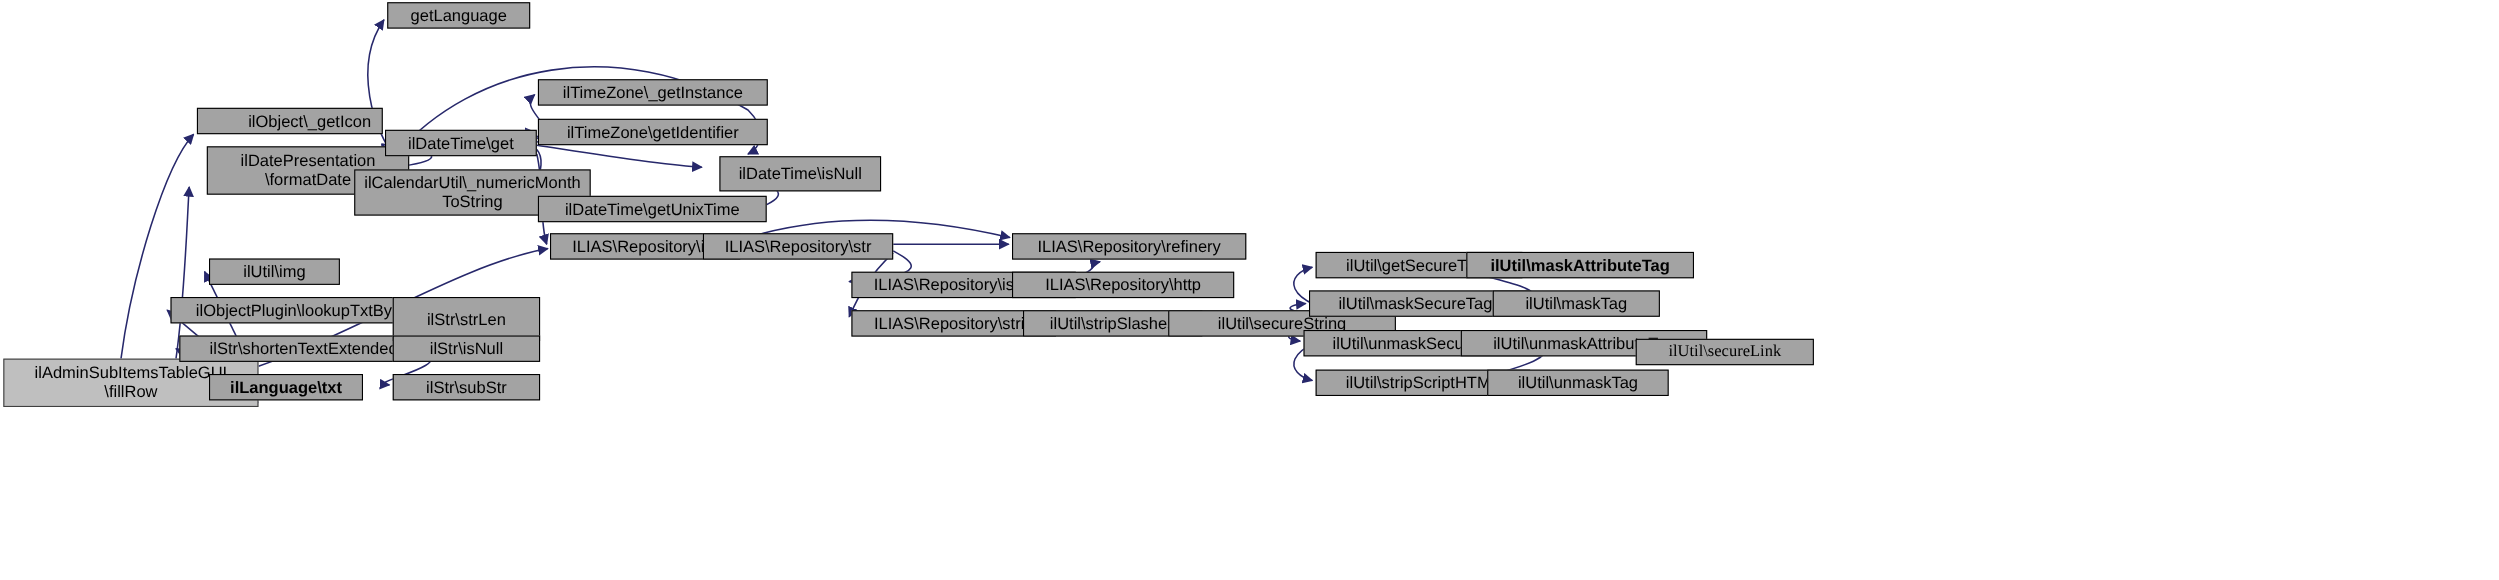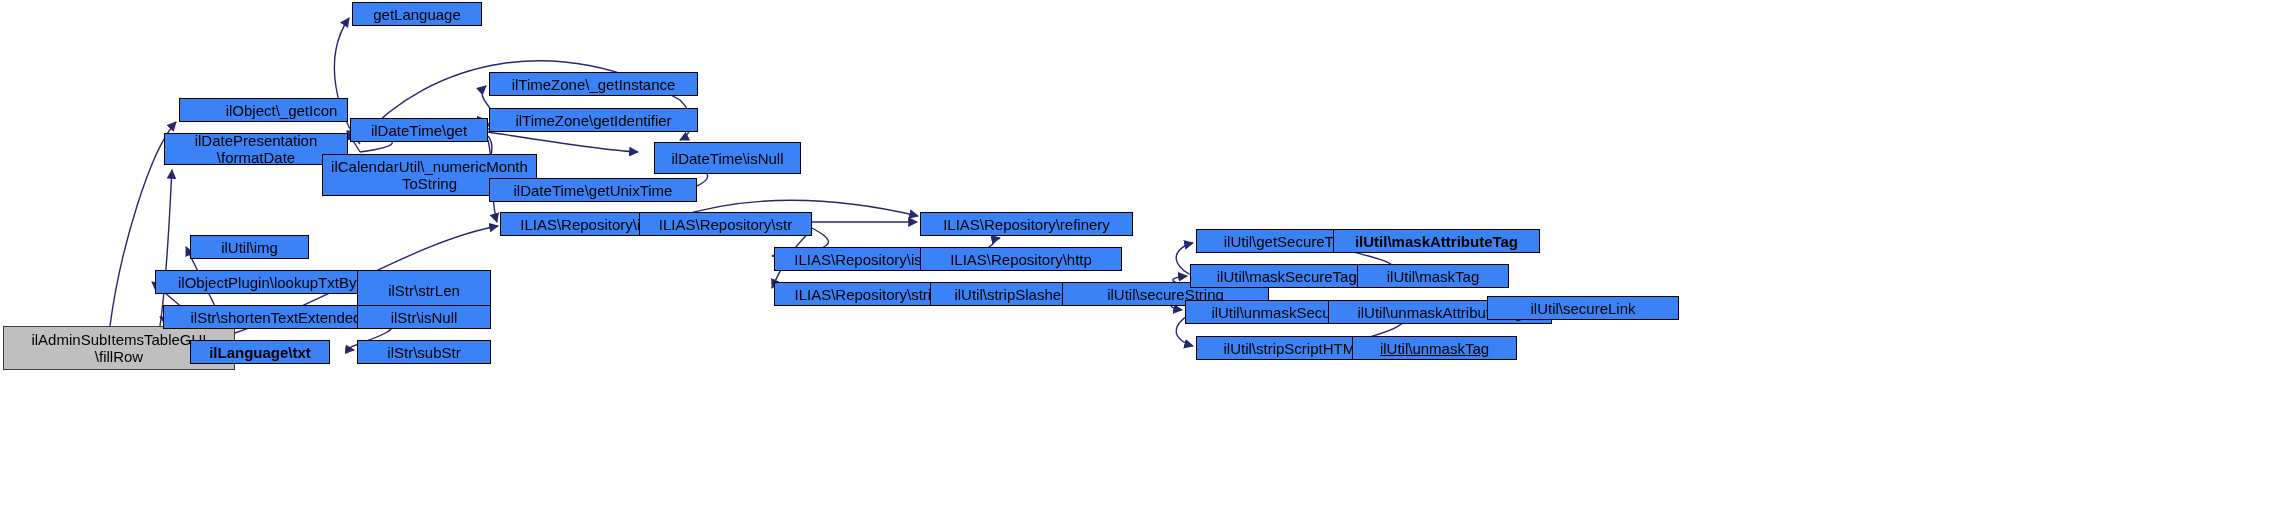--- a/index.html
+++ b/index.html
@@ -8,21 +8,21 @@
     width:2272px;height:527px;
     background:#ffffff;
     font-family:"Liberation Sans", sans-serif;
     overflow:hidden;
   }
   #edges{position:absolute;left:0;top:0;width:2272px;height:527px;}
   .node{
     position:absolute;
     box-sizing:border-box;
     border:1px solid #000000;
-    background:#3b82f6;
+    background:#a3a3a3;
     color:#000000;
     font-size:15px;
     line-height:17px;
     display:flex;
     align-items:center;
     justify-content:center;
     text-align:center;
     white-space:pre-line;
     letter-spacing:0px;
   }
@@ -79,21 +79,21 @@
         <path d="M1552,312 L1484,312" marker-end="url(#arrow)"></path>
         <path d="M389,313 C410,300 330,284 354,281" marker-end="url(#arrow)"></path>
         <path d="M389,317 L354,317" marker-end="url(#arrow)"></path>
         <path d="M389,321 C410,334 330,348 354,350" marker-end="url(#arrow)"></path>
       </g>
   </svg>
   <div id="node-layer">
       <div class="node root" style="left: 3px; top: 326px; width: 232px; height: 44px;">ilAdminSubItemsTableGUI
 \fillRow</div>
       <div class="node" style="left: 179px; top: 98px; width: 169px; height: 24px; padding-left: 36px;">ilObject\_getIcon</div>
-      <div class="node" style="left: 164px; top: 133px; width: 184px; height: 32px;">ilDatePresentation
+      <div class="node" style="left: 188px; top: 133px; width: 184px; height: 44px;">ilDatePresentation
 \formatDate</div>
       <div class="node" style="left: 352px; top: 2px; width: 130px; height: 24px;">getLanguage</div>
       <div class="node" style="left: 350px; top: 118px; width: 138px; height: 24px;">ilDateTime\get</div>
       <div class="node" style="left: 322px; top: 154px; width: 215px; height: 42px;">ilCalendarUtil\_numericMonth
 ToString</div>
       <div class="node" style="left: 489px; top: 72px; width: 209px; height: 24px;">ilTimeZone\_getInstance</div>
       <div class="node" style="left: 489px; top: 108px; width: 209px; height: 24px;">ilTimeZone\getIdentifier</div>
       <div class="node" style="left: 654px; top: 142px; width: 147px; height: 32px;">ilDateTime\isNull</div>
       <div class="node" style="left: 489px; top: 178px; width: 208px; height: 24px;">ilDateTime\getUnixTime</div>
       <div class="node" style="left: 500px; top: 212px; width: 173px; height: 24px;">ILIAS\Repository\int</div>
@@ -104,22 +104,22 @@
       <div class="node" style="left: 774px; top: 282px; width: 186px; height: 24px;">ILIAS\Repository\strip</div>
       <div class="node" style="left: 930px; top: 282px; width: 163px; height: 24px;">ilUtil\stripSlashes</div>
       <div class="node" style="left: 1062px; top: 282px; width: 207px; height: 24px;">ilUtil\secureString</div>
       <div class="node" style="left: 1196px; top: 229px; width: 188px; height: 24px;">ilUtil\getSecureTags</div>
       <div class="node" style="left: 1190px; top: 264px; width: 201px; height: 24px;">ilUtil\maskSecureTags</div>
       <div class="node" style="left: 1185px; top: 300px; width: 217px; height: 24px;">ilUtil\unmaskSecureTags</div>
       <div class="node" style="left: 1196px; top: 336px; width: 195px; height: 24px;">ilUtil\stripScriptHTML</div>
       <div class="node" style="left: 1333px; top: 229px; width: 207px; height: 24px; font-weight: bold;">ilUtil\maskAttributeTag</div>
       <div class="node" style="left: 1357px; top: 264px; width: 152px; height: 24px;">ilUtil\maskTag</div>
       <div class="node" style="left: 1328px; top: 300px; width: 224px; height: 24px;">ilUtil\unmaskAttributeTag</div>
-      <div class="node" style="left: 1352px; top: 336px; width: 165px; height: 24px; text-decoration: underline;">ilUtil\unmaskTag</div>
-      <div class="node" style="left: 1487px; top: 296px; width: 192px; height: 24px;">ilUtil\secureLink</div>
+      <div class="node" style="left: 1352px; top: 336px; width: 165px; height: 24px;">ilUtil\unmaskTag</div>
+      <div class="node" style="left: 1487px; top: 308px; width: 162px; height: 24px; font-family: Liberation Serif, serif;">ilUtil\secureLink</div>
       <div class="node" style="left: 190px; top: 235px; width: 119px; height: 24px;">ilUtil\img</div>
       <div class="node" style="left: 155px; top: 270px; width: 237px; height: 24px;">ilObjectPlugin\lookupTxtById</div>
       <div class="node" style="left: 163px; top: 305px; width: 226px; height: 24px;">ilStr\shortenTextExtended</div>
       <div class="node" style="left: 190px; top: 340px; width: 140px; height: 24px; font-weight: bold;">ilLanguage\txt</div>
       <div class="node" style="left: 357px; top: 270px; width: 134px; height: 40px;">ilStr\strLen</div>
       <div class="node" style="left: 357px; top: 305px; width: 134px; height: 24px;">ilStr\isNull</div>
       <div class="node" style="left: 357px; top: 340px; width: 134px; height: 24px;">ilStr\subStr</div>
     </div>
 </div>
 

